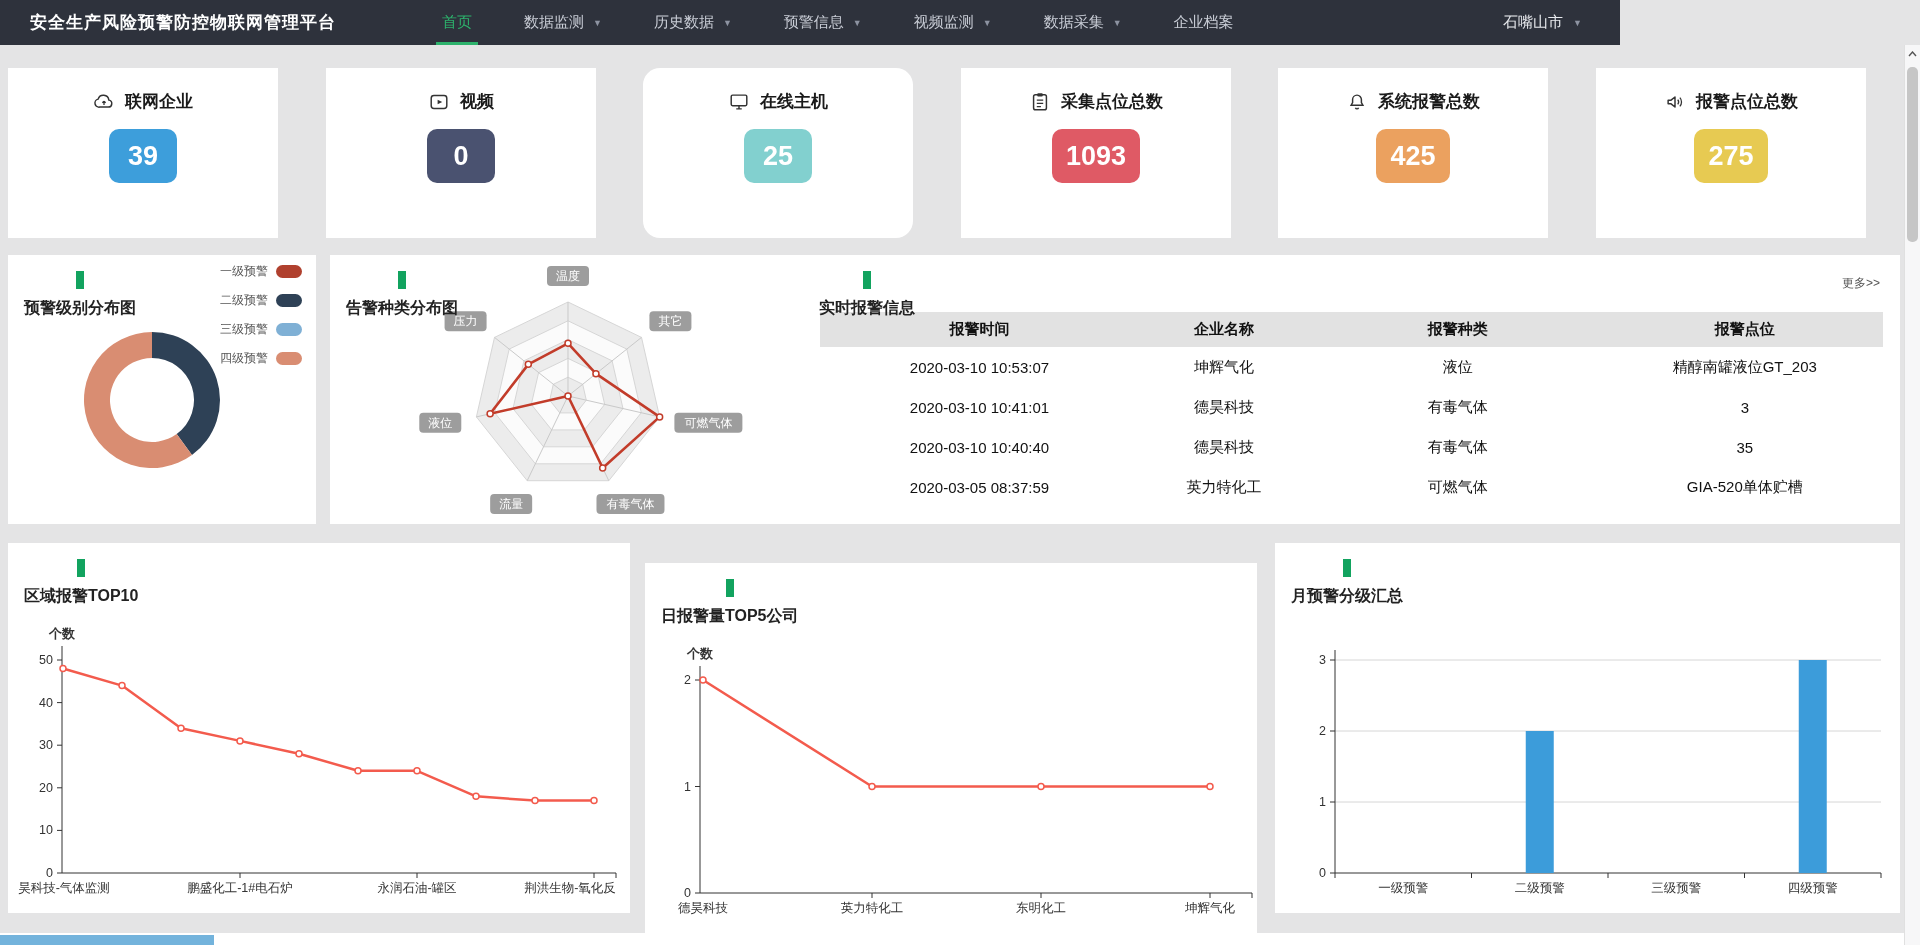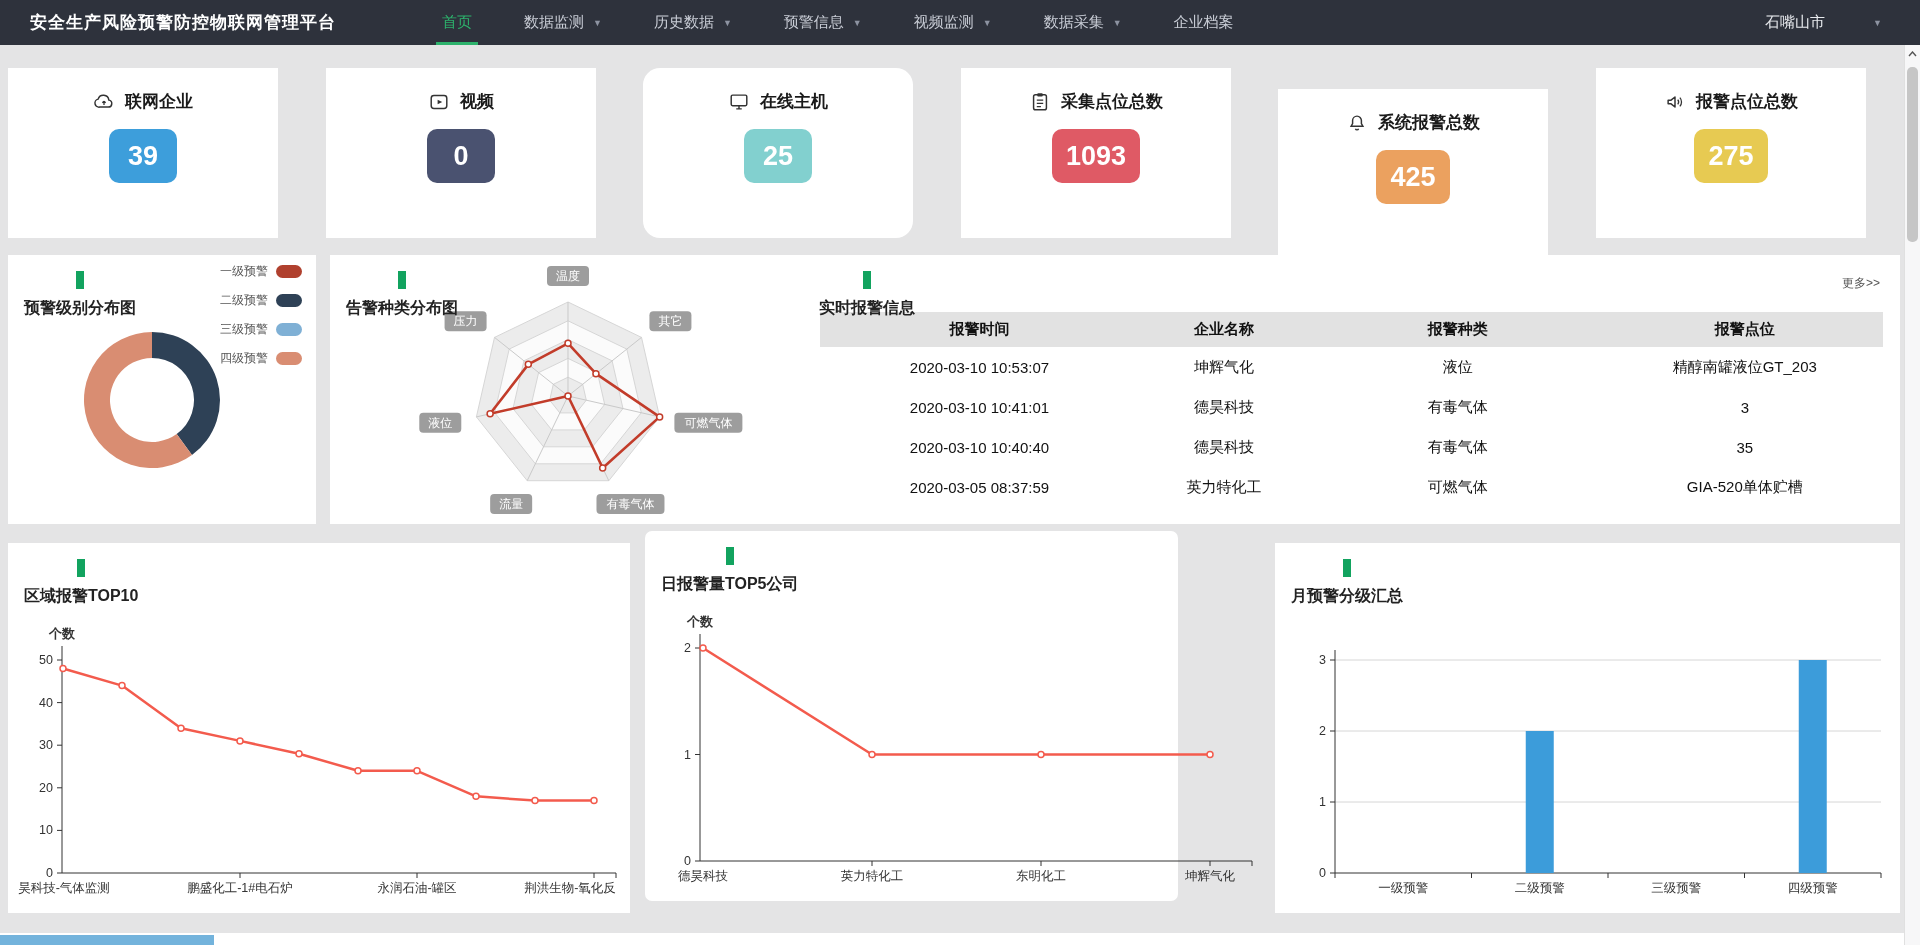--- a/index.html
+++ b/index.html
@@ -1,47 +1,47 @@
 <!DOCTYPE html>
 <html><head>
 <meta charset="utf-8">
 <style>
   html,body{margin:0;padding:0;background:#e4e4e5;}
   .screen{position:relative;width:1920px;height:945px;overflow:hidden;
     font-family:"Liberation Sans","DejaVu Sans",sans-serif;background:#e4e4e5;}
 
   
-  .navbar{position:absolute;left:0;top:0;width:1920px;height:45px;background:#2e323c;
+  .navbar{position:absolute;left:0;top:0;width:1620px;height:45px;background:#2e323c;
     display:flex;align-items:center;z-index:5;}
   .nav-title{margin-left:30px;color:#ffffff;font-size:17px;font-weight:bold;letter-spacing:1px;white-space:nowrap;}
   .nav-menu{display:flex;margin-left:80px;height:100%;}
   .nav-item{position:relative;display:flex;align-items:center;padding:0 26px;color:#c9cdd6;
     font-size:15px;cursor:pointer;white-space:nowrap;justify-content:flex-end;}
   .nav-item .caret{margin-left:9px;font-size:9px;color:#8d93a1;}
   .nav-item.active{color:#2db26c;}
   .nav-item.active::after{content:"";position:absolute;left:20px;right:20px;bottom:0;height:3px;background:#2db26c;}
   .nav-region{position:absolute;right:38px;top:0;height:45px;display:flex;align-items:center;
-    color:#e8eaee;font-size:15px;cursor:pointer;gap:38px;}
+    color:#e8eaee;font-size:15px;cursor:pointer;}
   .nav-region .caret{margin-left:10px;font-size:9px;color:#8d93a1;}
 
   
   .stat-card{position:absolute;top:68px;width:270px;height:170px;background:#ffffff;}
   .stat-head{display:flex;justify-content:center;align-items:center;gap:10px;margin-top:22px;
     font-size:17px;font-weight:700;color:#1a1a1a;}
   .stat-head svg{width:22px;height:22px;display:block;}
   .stat-badge{margin:16px auto 0;width:max-content;min-width:40px;padding:0 14px;height:54px;
     border-radius:10px;color:#fff;font-size:27px;font-weight:700;display:flex;align-items:center;justify-content:center;}
 
   
   .card{position:absolute;background:#ffffff;}
   #card-pie{left:8px;top:255px;width:308px;height:269px;}
   #card-radar{left:330px;top:255px;width:460px;height:269px;padding-left:36px;}
   #card-table{left:803px;top:255px;width:1097px;height:269px;}
   #card-line1{left:8px;top:543px;width:622px;height:370px;}
-  #card-line2{left:645px;top:531px;width:533px;height:370px;border-radius:7px;}
+  #card-line2{left:645px;top:563px;width:612px;height:370px;}
   #card-bar{left:1275px;top:543px;width:625px;height:370px;}
 
   .panel-title{position:absolute;left:16px;top:16px;display:flex;align-items:center;gap:9px;
     font-size:16px;font-weight:700;color:#222;z-index:2;white-space:nowrap;flex-direction:column;}
   .tmark{width:8px;height:18px;background:#12a35f;flex:0 0 auto;}
   .more-link{position:absolute;right:20px;top:20px;font-size:12px;color:#555;cursor:pointer;z-index:2;}
 
   .chart-svg{position:absolute;left:0;top:0;}
 
   
@@ -404,21 +404,21 @@
           <svg viewBox="0 0 24 24">
             <rect x="5" y="4" width="14" height="16.5" rx="2" fill="none" stroke="#333" stroke-width="1.6"></rect>
             <rect x="9" y="2.5" width="6" height="3.5" rx="1" fill="#333"></rect>
             <path d="M8.5 10h7M8.5 13.5h7M8.5 17h4.5" stroke="#333" stroke-width="1.3" fill="none"></path>
           </svg>
         </span>
         <span>采集点位总数</span>
       </div>
       <div class="stat-badge" style="background: rgb(223, 90, 101);">1093</div>
     </div>
-    <div class="stat-card" style="left: 1278px; margin-top: 21px;">
+    <div class="stat-card" style="left: 1278px;">
       <div class="stat-head">
         <span>
           <svg viewBox="0 0 24 24">
             <path d="M12 4.5a4.8 4.8 0 0 1 4.8 4.8v3.4l1.6 2.8H5.6l1.6-2.8V9.3A4.8 4.8 0 0 1 12 4.5z" fill="none" stroke="#333" stroke-width="1.6"></path>
             <path d="M10.3 18.3a1.8 1.8 0 0 0 3.4 0" fill="none" stroke="#333" stroke-width="1.6"></path>
           </svg>
         </span>
         <span>系统报警总数</span>
       </div>
       <div class="stat-badge" style="background: rgb(235, 161, 95);">425</div>

